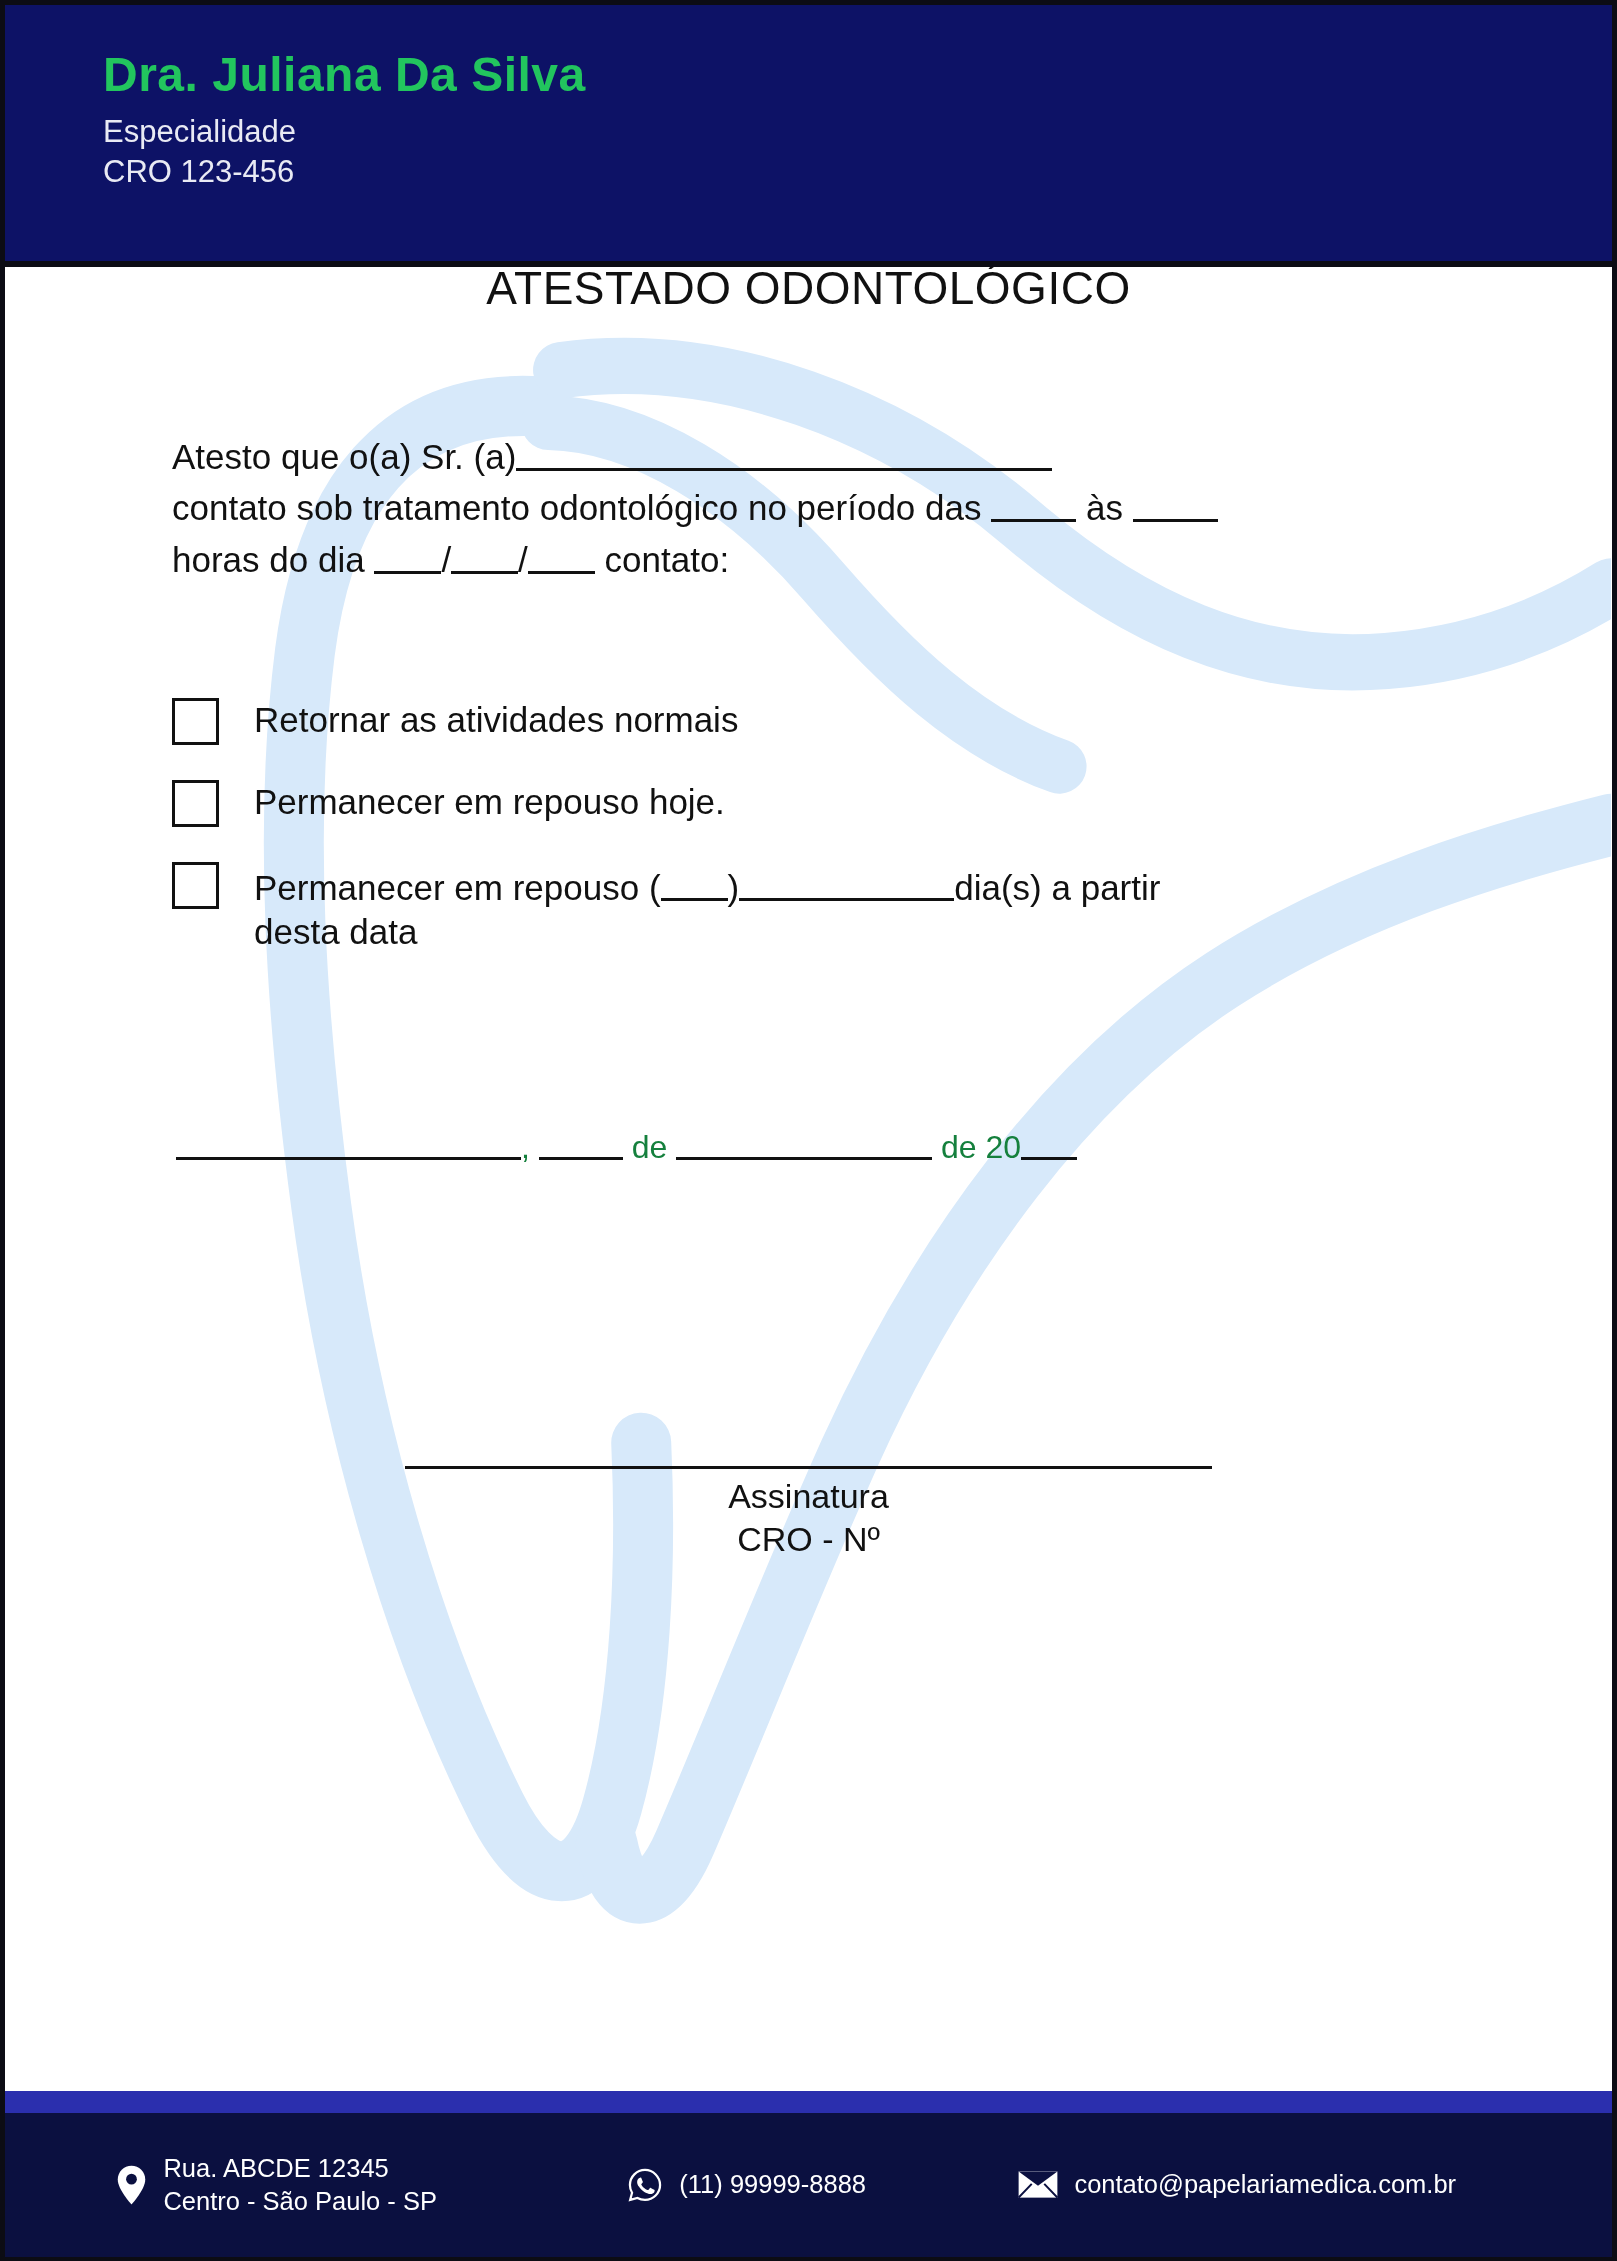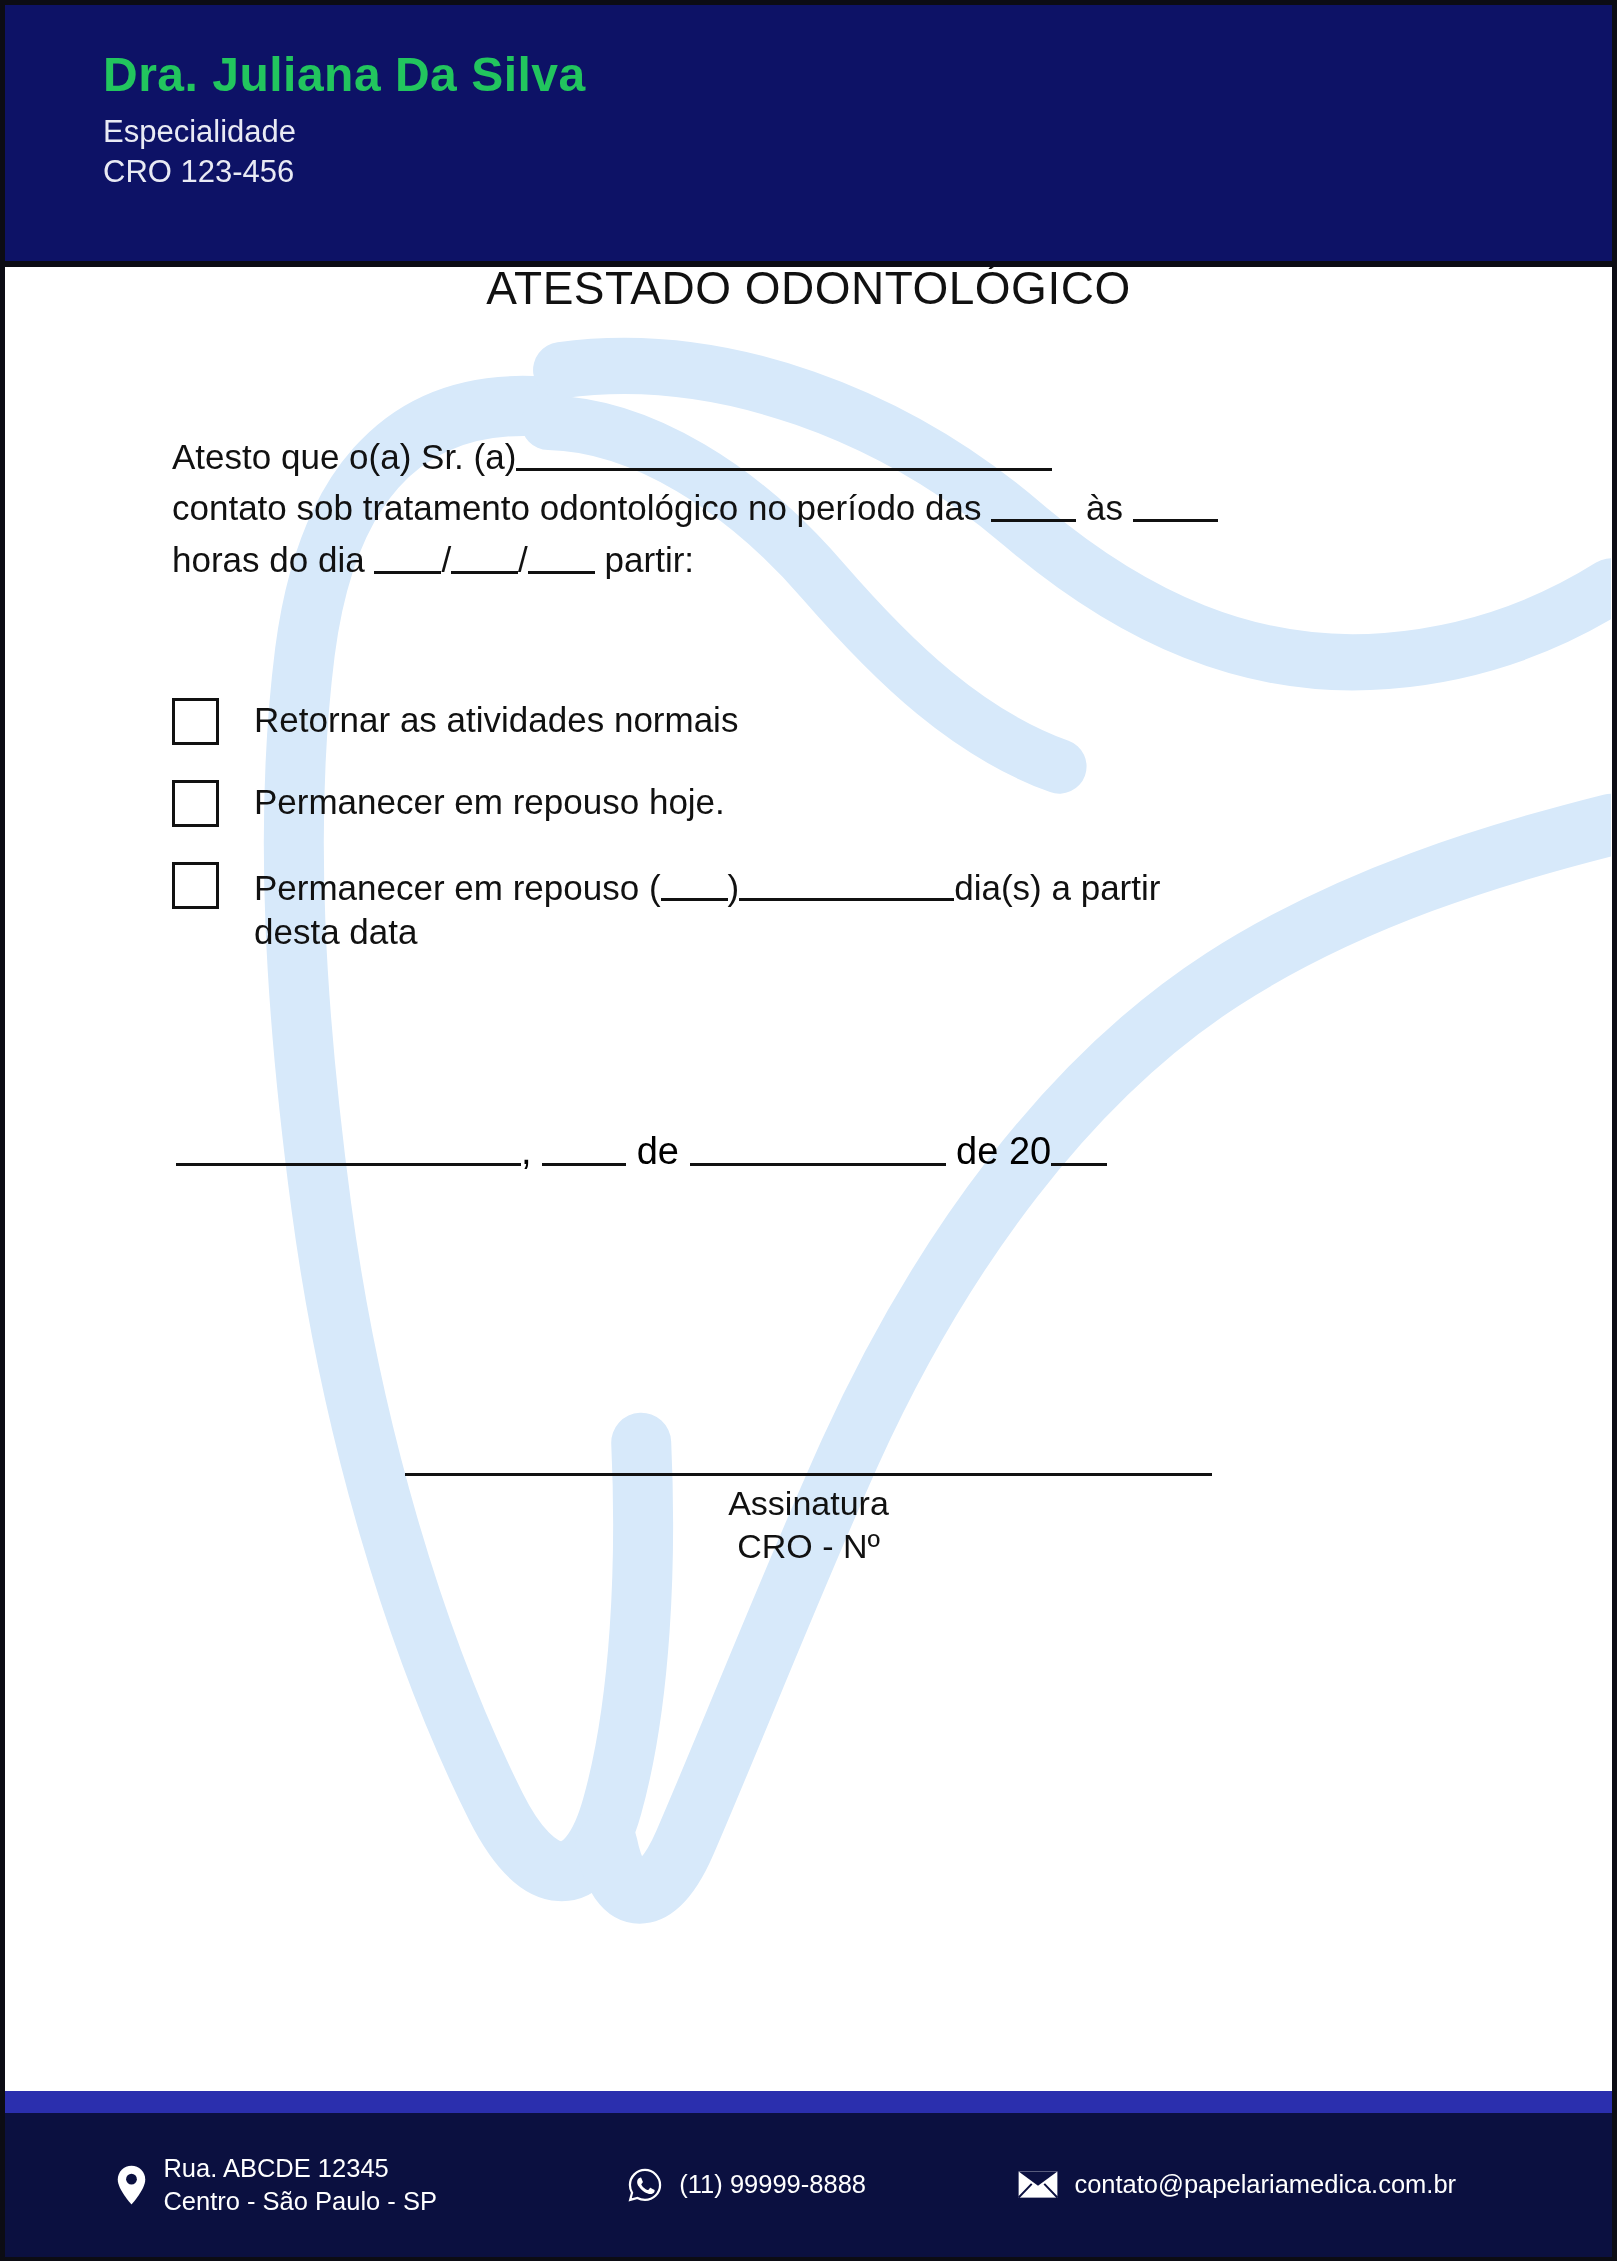--- a/index.html
+++ b/index.html
@@ -143,22 +143,22 @@
     box-sizing: border-box;
   }
   .option-label {
     line-height: 1.28;
     padding-top: 1.8px;
   }
 
   
   .date-line {
     padding: 135px 136px 0 171px;
-    font-size: 38px;
-    color: #000000;
+    font-size: 32px;
+    color: #15803d;
     white-space: nowrap;
   }
 
   
   .signature {
     padding-top: 300px;
     text-align: center;
   }
   .sig-rule {
     width: 807px;
@@ -263,21 +263,21 @@
       </div>
       <div class="body-line">
         <span>contato sob tratamento odontológico no período das</span>
         <span class="fill w-hour"></span>
         <span>às</span>
         <span class="fill w-hour"></span>
       </div>
       <div class="body-line">
         <span>horas do dia</span>
         <span class="fill w-day"></span><span>/</span><span class="fill w-day"></span><span>/</span><span class="fill w-day"></span>
-        <span>partir:</span>
+        <span>contato:</span>
       </div>
     </div>
 
     <div class="options">
 
       <div class="option-row">
         <span class="checkbox"></span>
         <span class="option-label">Retornar as atividades normais</span>
       </div>
 

